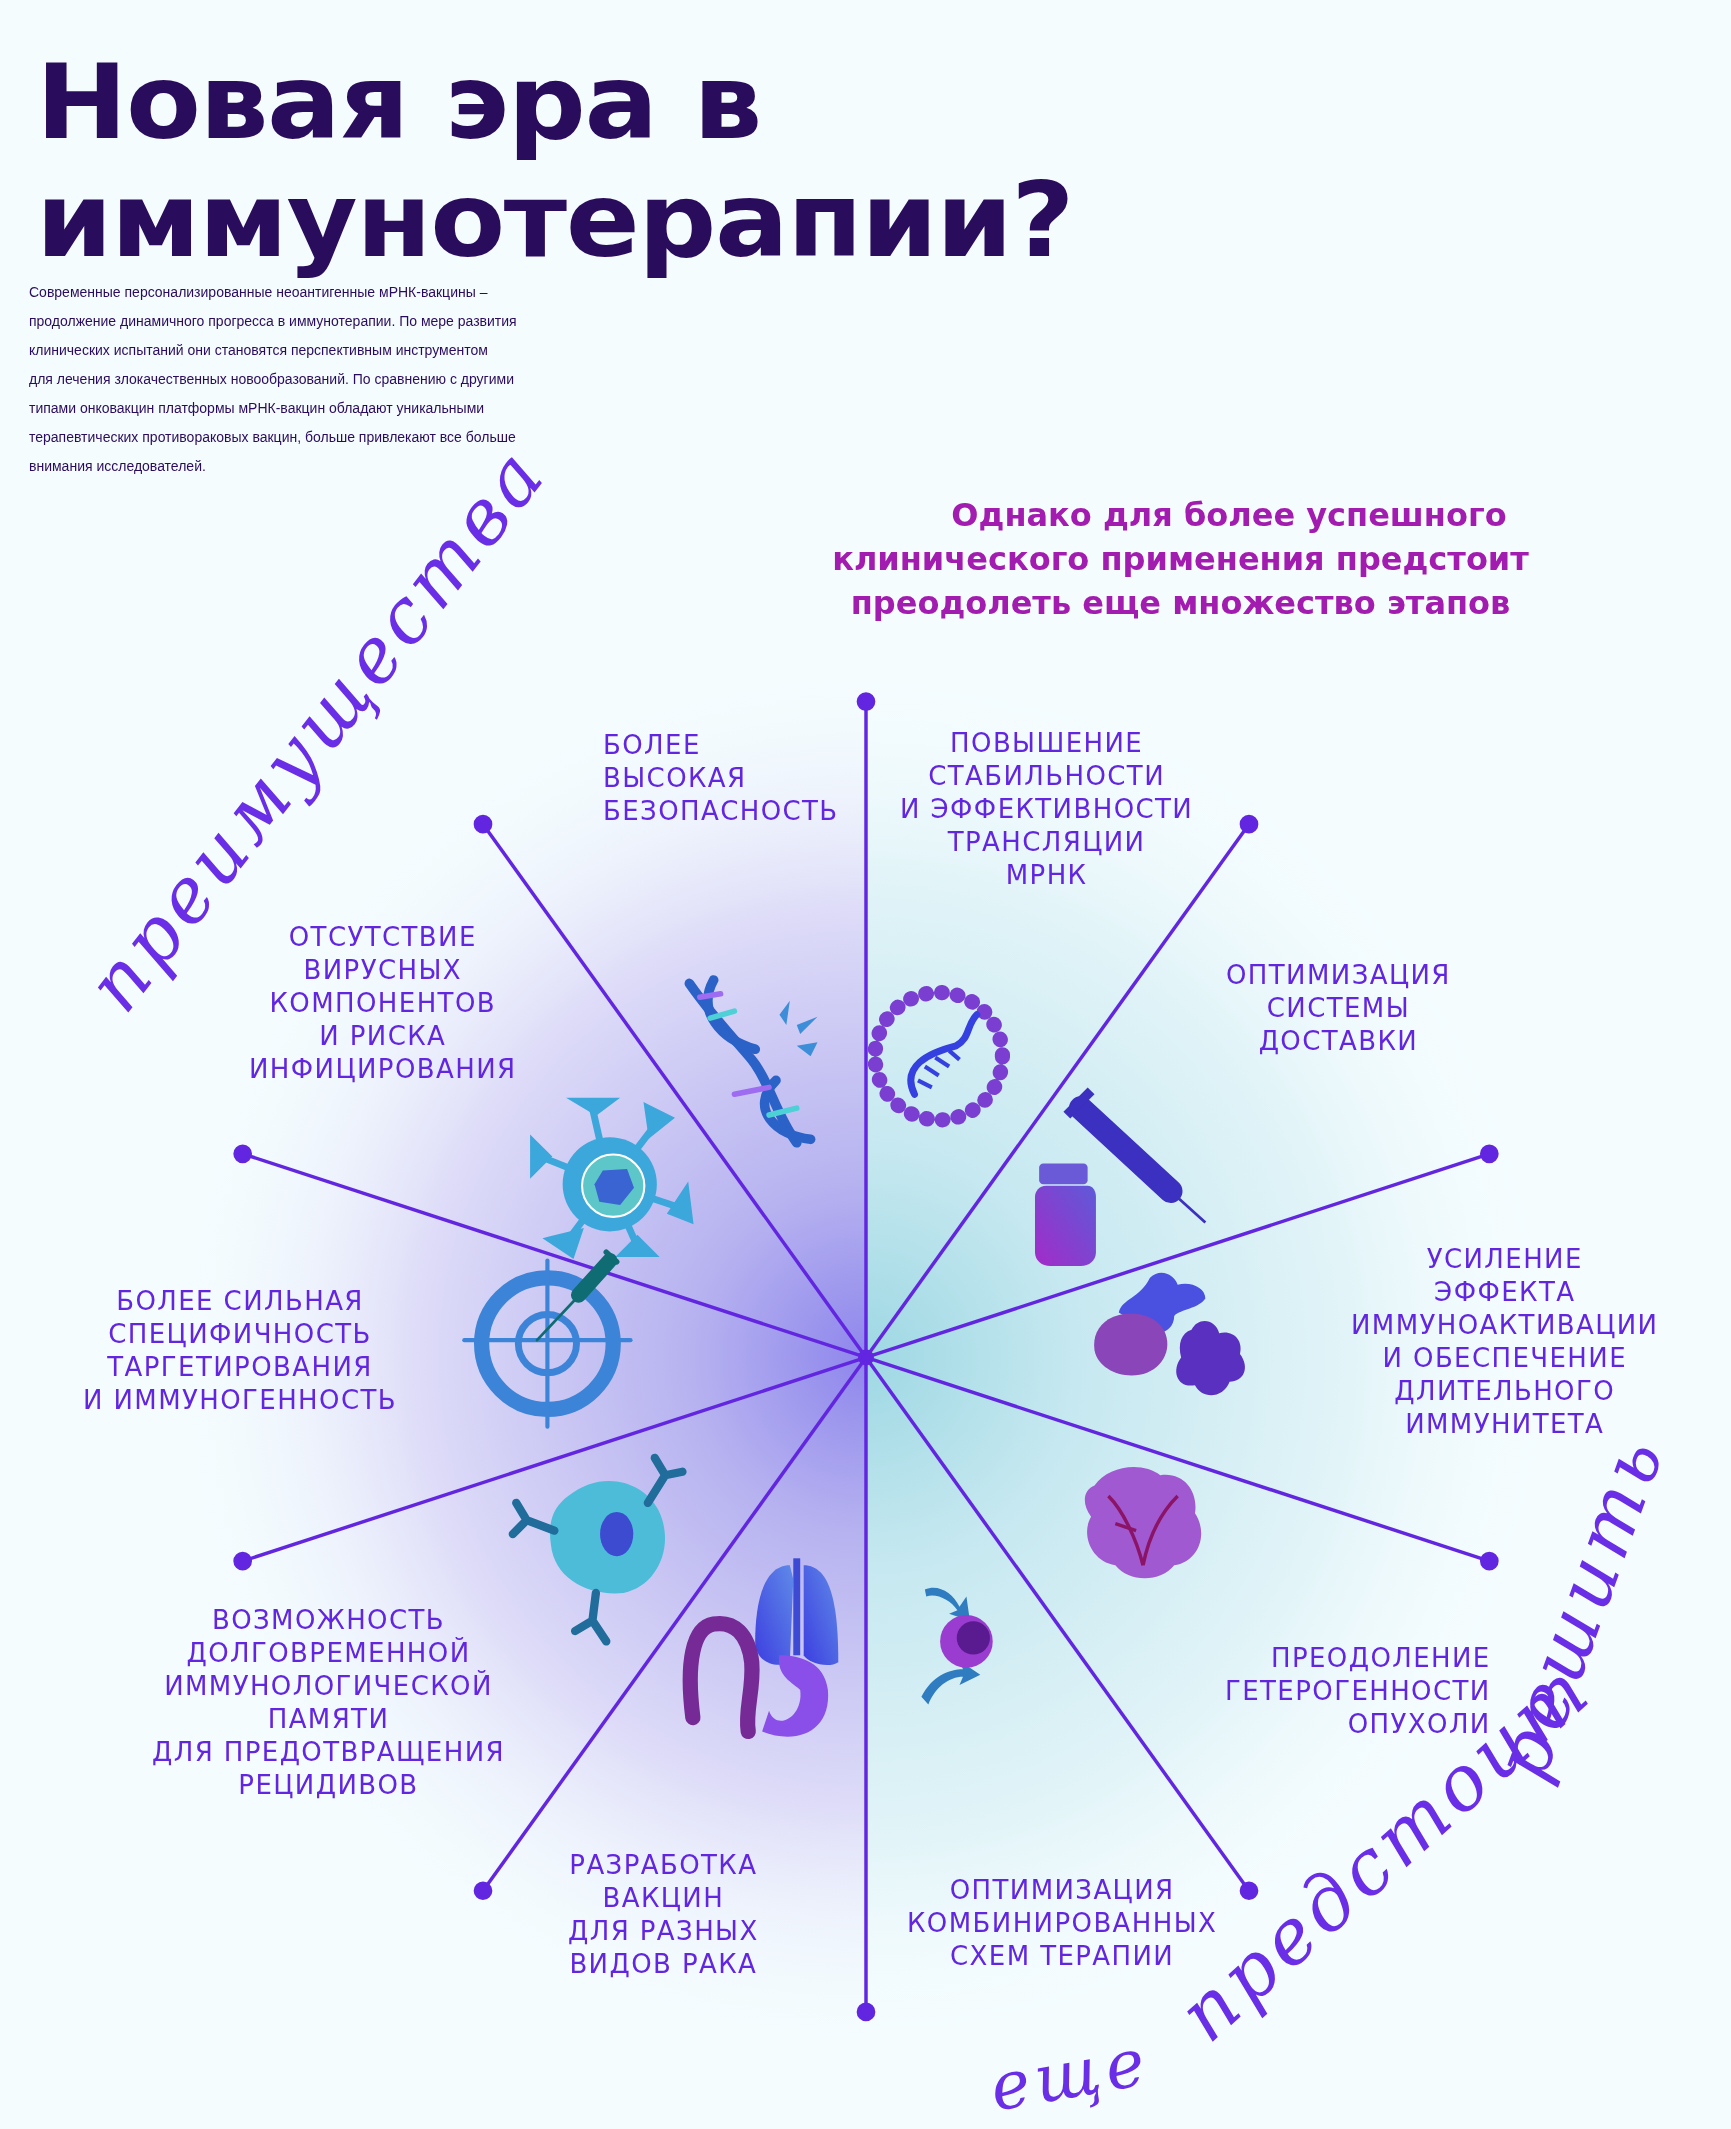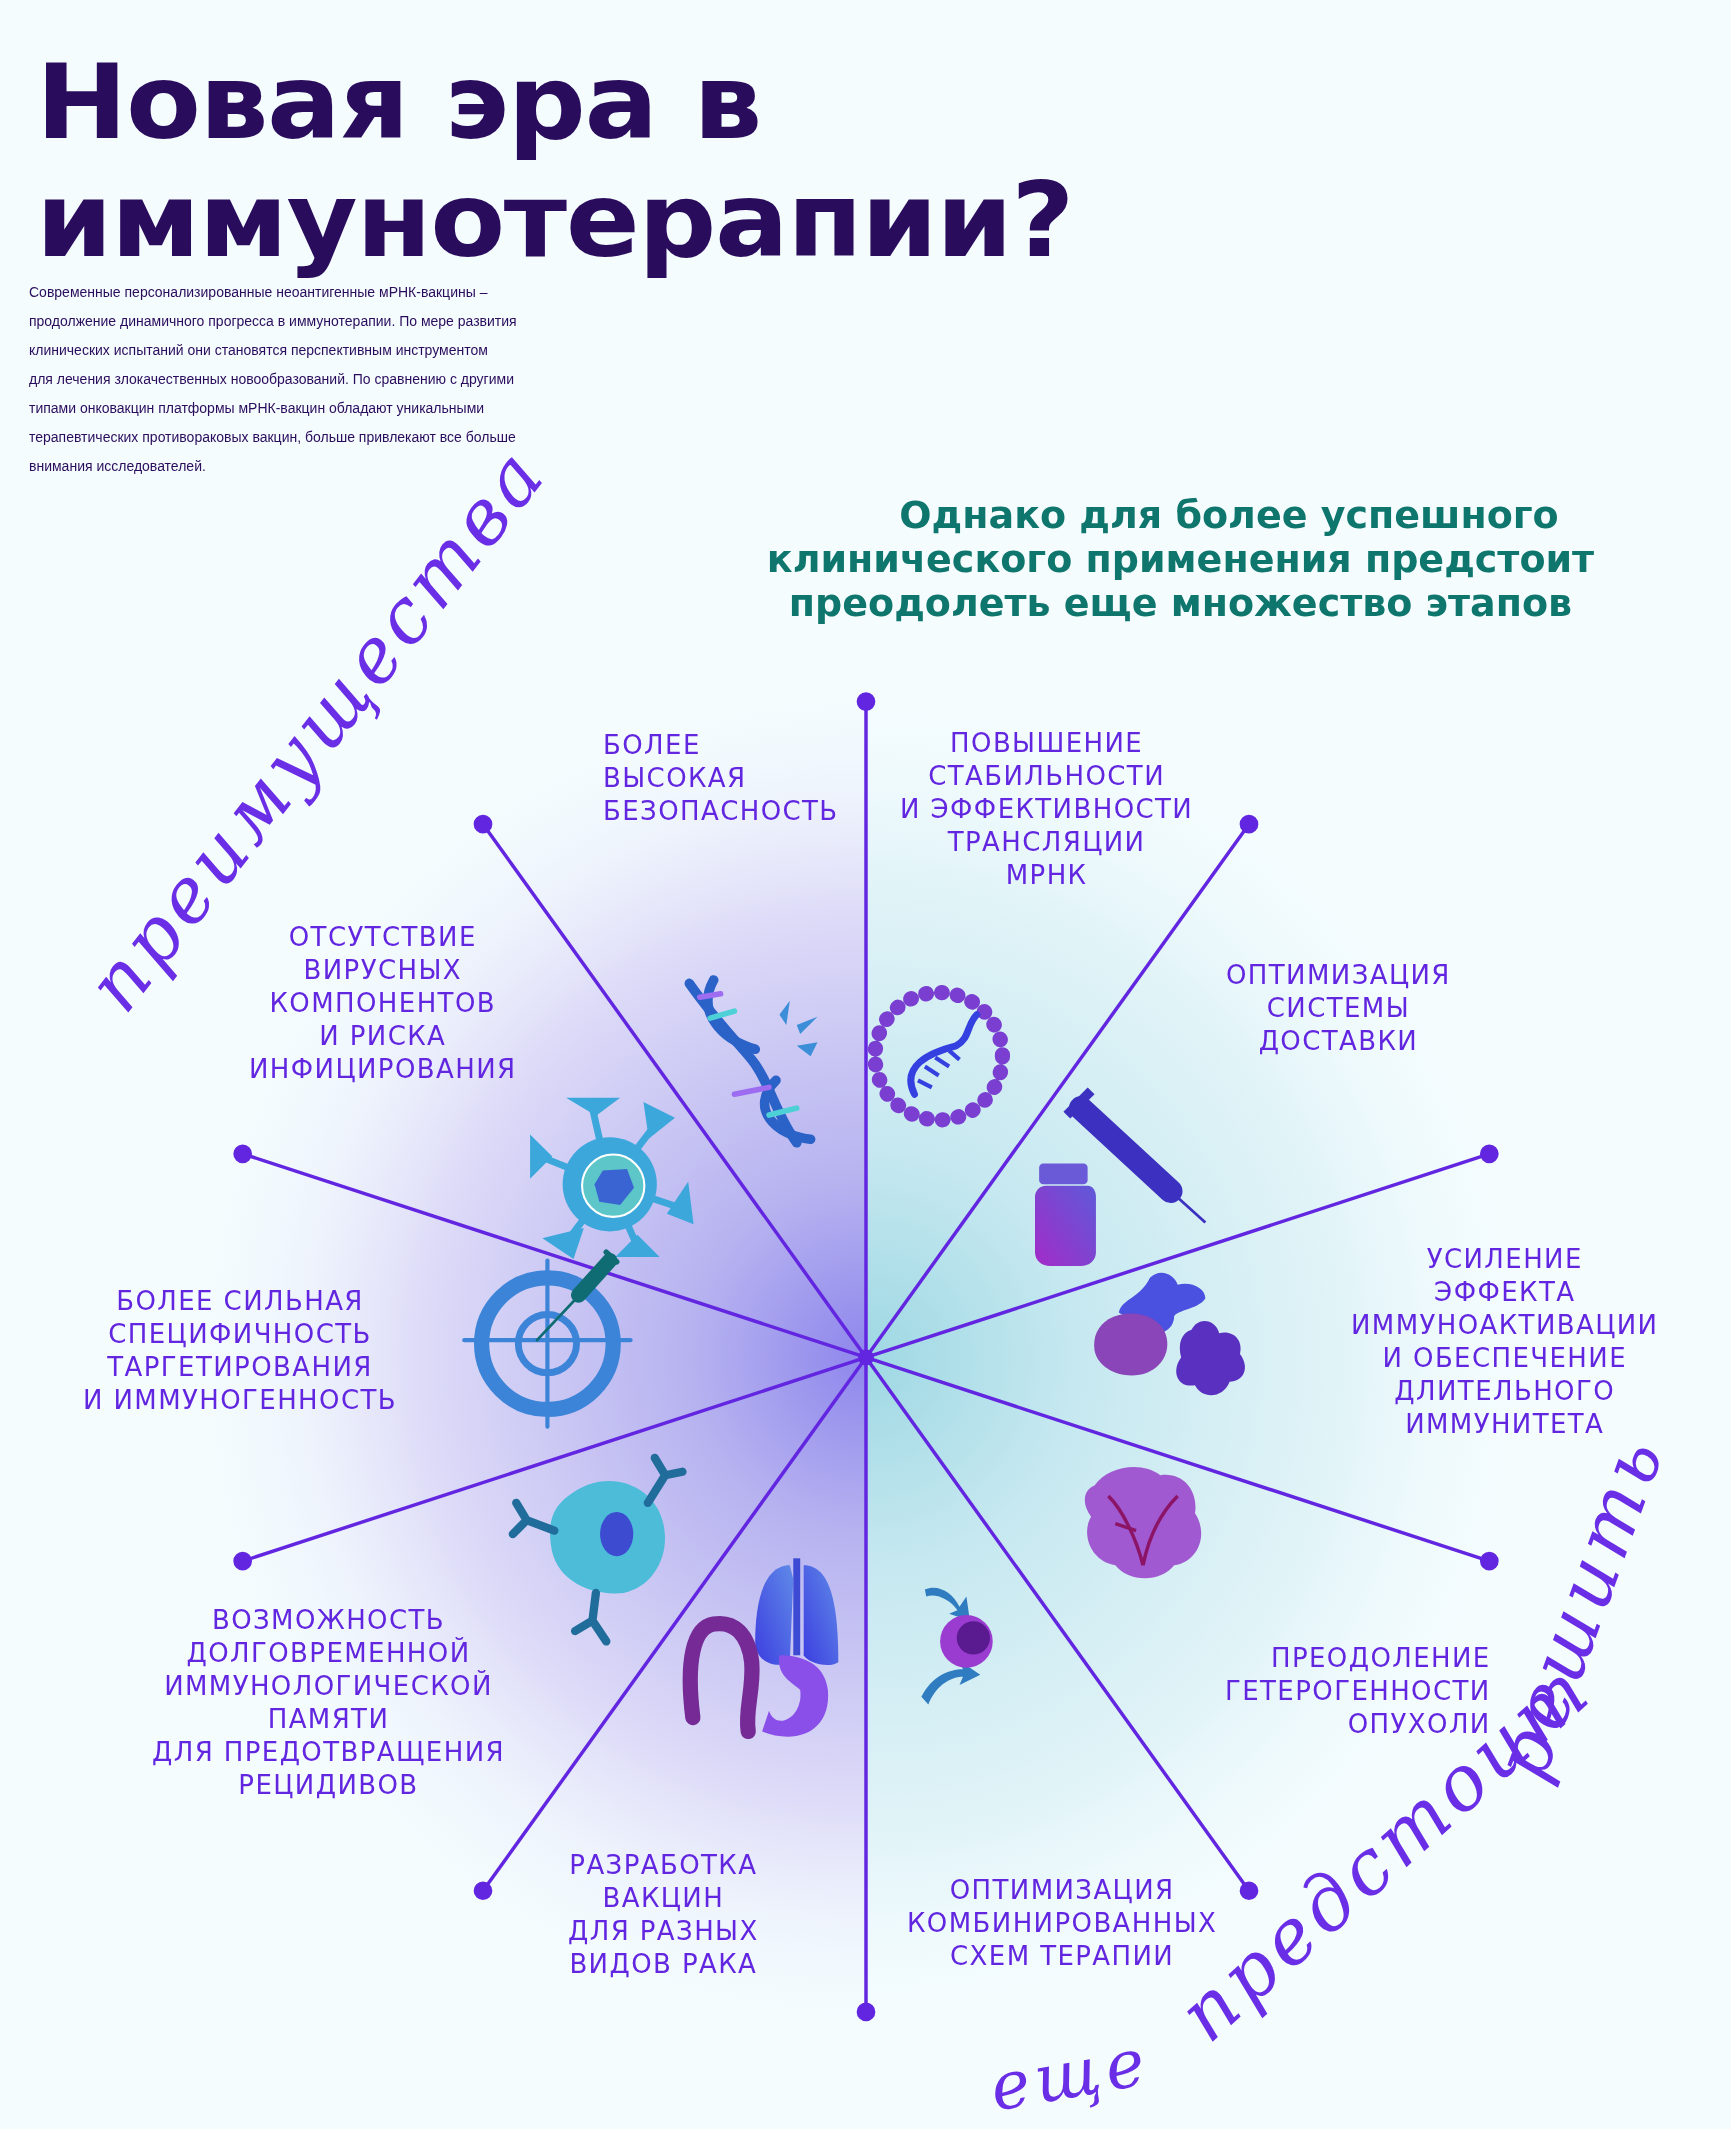--- a/index.html
+++ b/index.html
@@ -1,21 +1,21 @@
 <!DOCTYPE html>
 <html style="font-size:11px"><head>
 <meta charset="utf-8">
 <style>
   html,body{margin:0;padding:0;}
   body{width:1732px;height:2129px;background:#f4fcfe;position:relative;overflow:hidden;font-family:"DejaVu Sans",sans-serif;}
   .title{position:absolute;left:36px;top:43px;margin:0;font-family:"DejaVu Sans",sans-serif;font-weight:bold;font-size:104px;line-height:118px;color:#2a0c5c;letter-spacing:-1.4px;transform:scaleX(1.05);transform-origin:left;}
   .title span{display:block;}
   .intro{position:absolute;left:29px;top:278px;width:866px;font-family:"Liberation Sans",sans-serif;font-size:14px;line-height:29px;color:#2a0c5c;margin:0;}
   .intro span{display:block;white-space:nowrap;}
-  .subhead{position:absolute;left:661px;top:493px;width:1039px;font-family:"DejaVu Sans",sans-serif;font-weight:bold;font-size:38px;line-height:44px;color:#0f766e;margin:0;text-align:center;}
+  .subhead{position:absolute;left:661px;top:493px;width:1039px;font-family:"DejaVu Sans",sans-serif;font-weight:bold;font-size:32px;line-height:44px;color:#a21caf;margin:0;text-align:center;}
   .subhead span{display:block;white-space:nowrap;}
   .subhead span:first-child{padding-left:97px;}
   svg.wheel{position:absolute;left:0;top:0;}
   .hand{position:absolute;font-family:"DejaVu Sans",sans-serif;color:#6226e0;font-size:26px;line-height:33px;letter-spacing:1.4px;text-transform:uppercase;white-space:nowrap;}
   .hand span{display:block;}
   .arc{position:absolute;font-family:"DejaVu Serif",serif;font-style:italic;color:#6a2ee6;font-size:76px;letter-spacing:5.5px;white-space:nowrap;transform-origin:left center;}
 </style>
 </head>
 <body>
 

